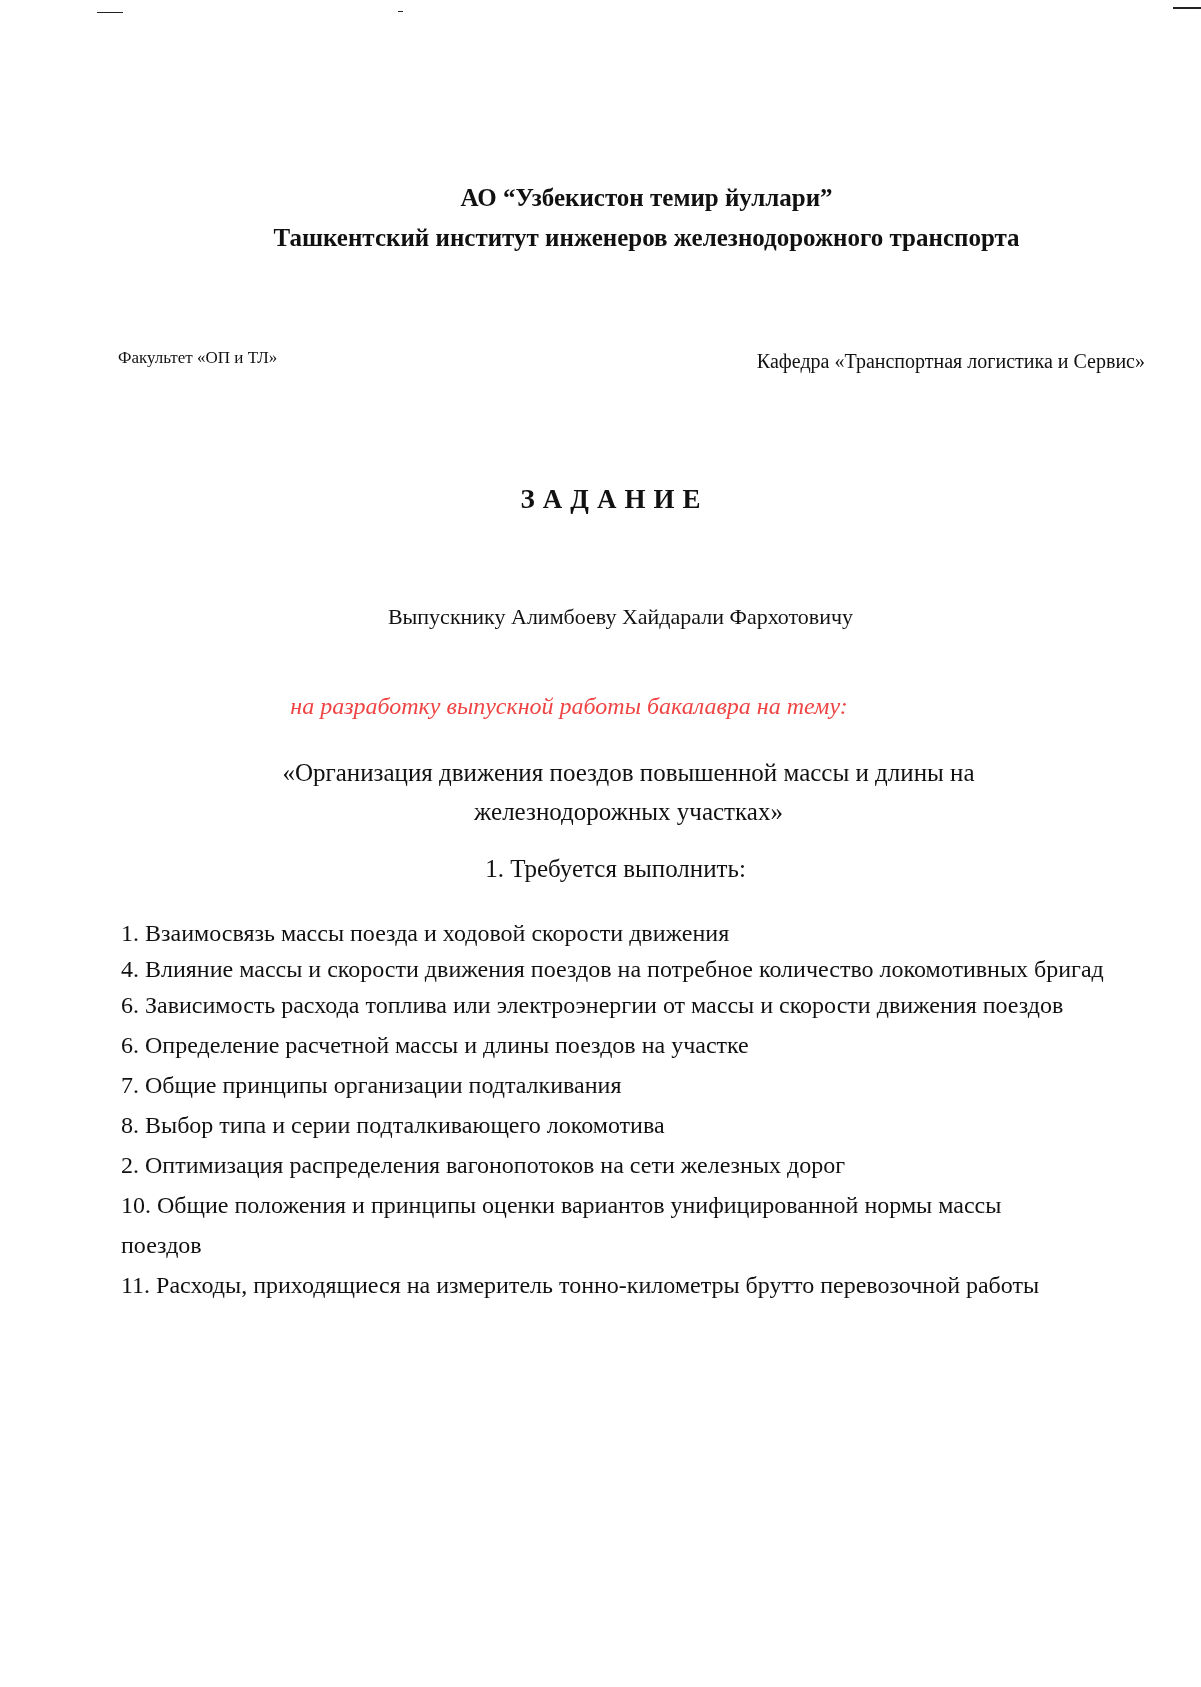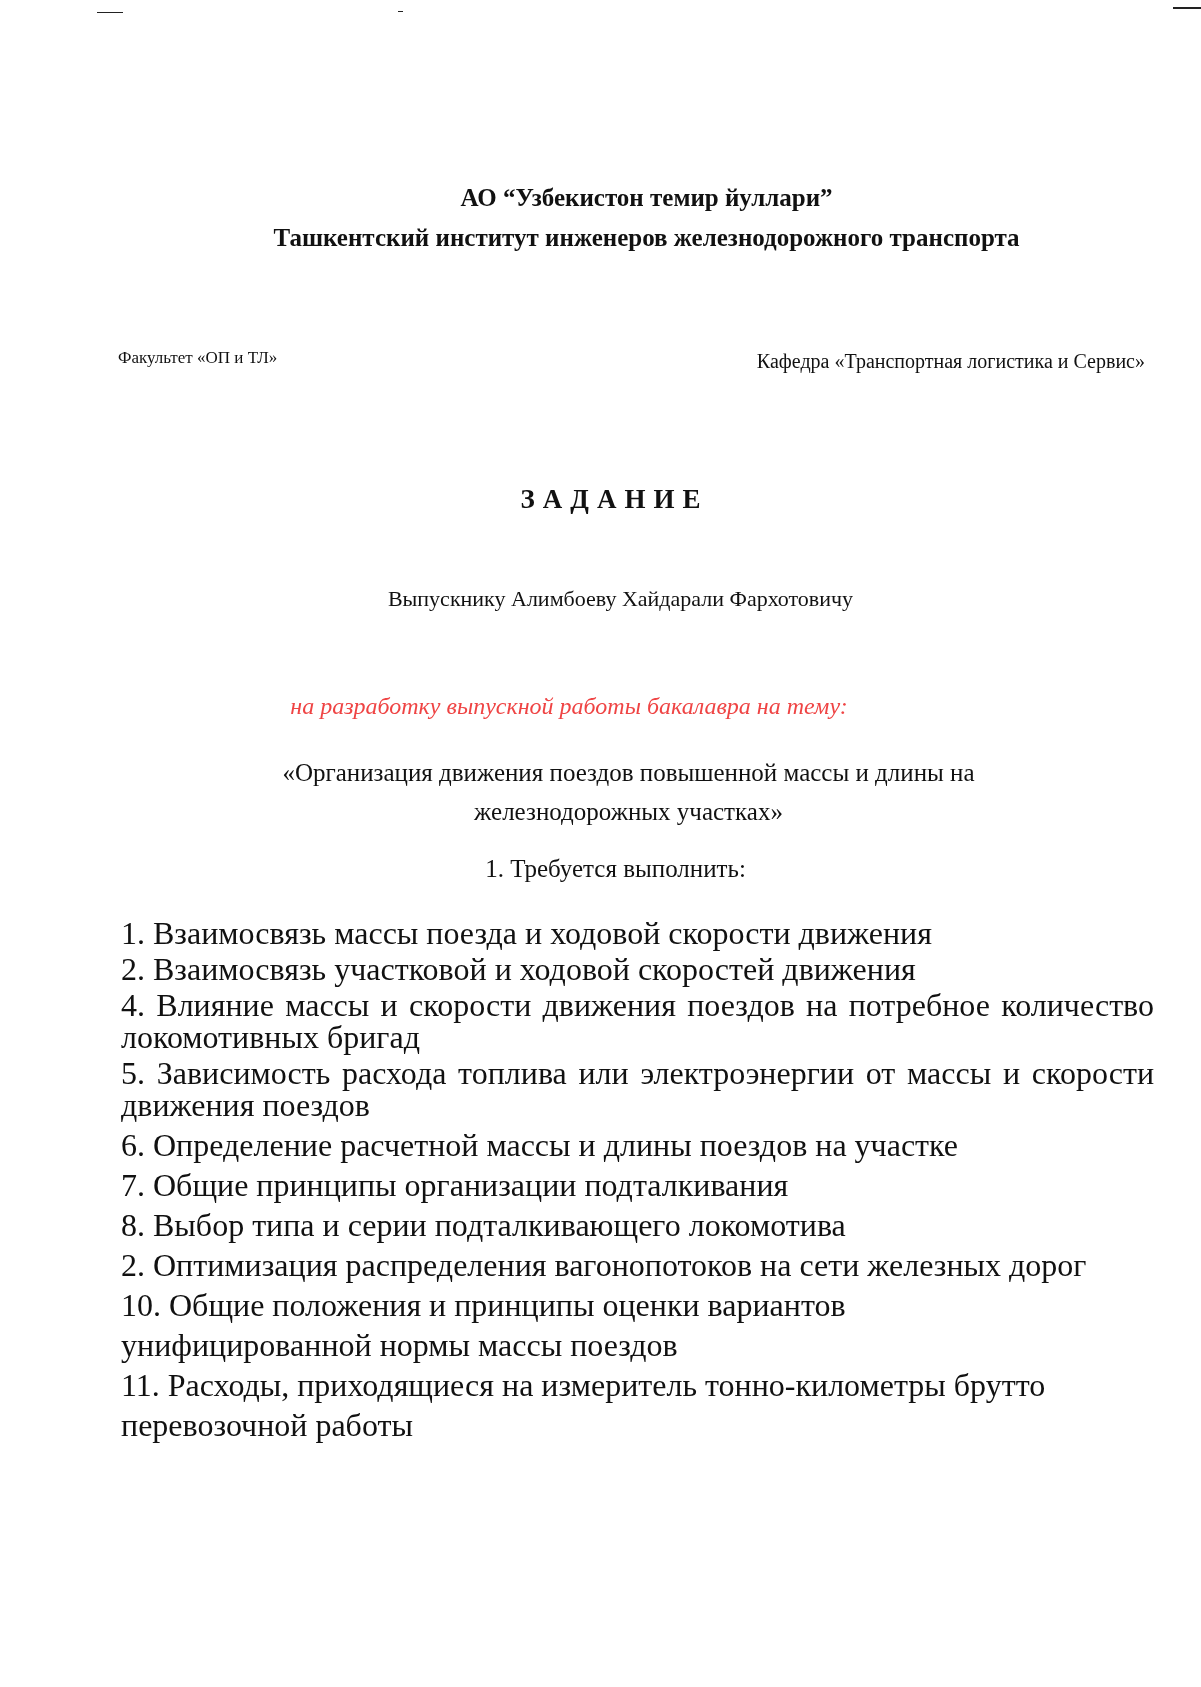--- a/index.html
+++ b/index.html
@@ -52,21 +52,21 @@
       left: 0;
       width: 1201px;
       text-align: center;
       font-size: 27px;
       font-weight: bold;
       letter-spacing: 8px;
       padding-left: 14px;
     }
 
     #recipient {
-      top: 586px;
+      top: 604px;
       left: 0;
       width: 1201px;
       text-align: center;
       font-size: 22px;
       padding-left: 40px;
       box-sizing: border-box;
     }
 
     #subtitle {
       top: 693px;
@@ -103,21 +103,21 @@
     }
 
     #tasks {
       position: absolute;
       top: 917px;
       left: 121px;
       width: 1033px;
       margin: 0;
       padding: 0;
       list-style: none;
-      font-size: 32px;
+      font-size: 24px;
     }
     #tasks li {
       margin: 0;
       padding: 0;
     }
     .task-justify {
       text-align: justify;
       text-align-last: left;
       line-height: 32px;
     }
@@ -149,22 +149,21 @@
 <div id="subtitle" class="abs">на разработку выпускной работы бакалавра на тему:</div>
 
 <div id="topic" class="abs">
   <div style="width:820px;margin:0 auto;">«Организация движения поездов повышенной массы и длины на железнодорожных участках»</div>
 </div>
 
 <div id="section-heading" class="abs">1. Требуется выполнить:</div>
 
 <ul id="tasks">
   <li class="task-tight">1. Взаимосвязь массы поезда и ходовой скорости движения</li>
-  <li class="task-tight">2. Взаимосвязь участковой и ходовой скоростей движения</li>
   <li class="task-justify task-tight">4. Влияние массы и скорости движения поездов на потребное количество локомотивных бригад</li>
-  <li class="task-justify task-tight">5. Зависимость расхода топлива или электроэнергии от массы и скорости движения поездов</li>
+  <li class="task-justify task-tight">6. Зависимость расхода топлива или электроэнергии от массы и скорости движения поездов</li>
   <li class="task-wide">6. Определение расчетной массы и длины поездов на участке</li>
   <li class="task-wide">7. Общие принципы организации подталкивания</li>
   <li class="task-wide">8. Выбор типа и серии подталкивающего локомотива</li>
   <li class="task-wide">2. Оптимизация распределения вагонопотоков на сети железных дорог</li>
   <li class="task-wide" style="width:930px;">10. Общие положения и принципы оценки вариантов унифицированной нормы массы поездов</li>
   <li class="task-wide" style="width:955px;">11. Расходы, приходящиеся на измеритель тонно-километры брутто перевозочной работы</li>
 </ul>
 
 </body></html>

